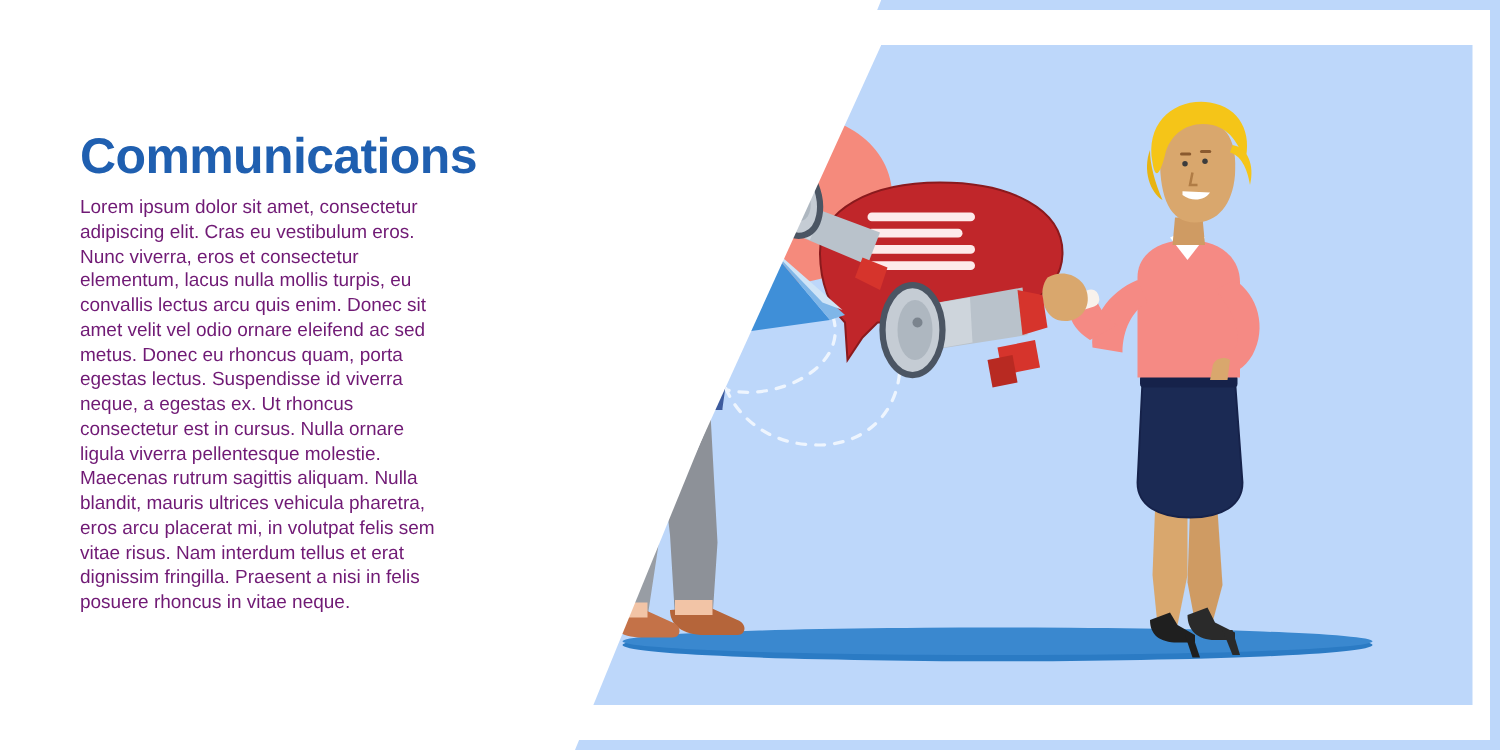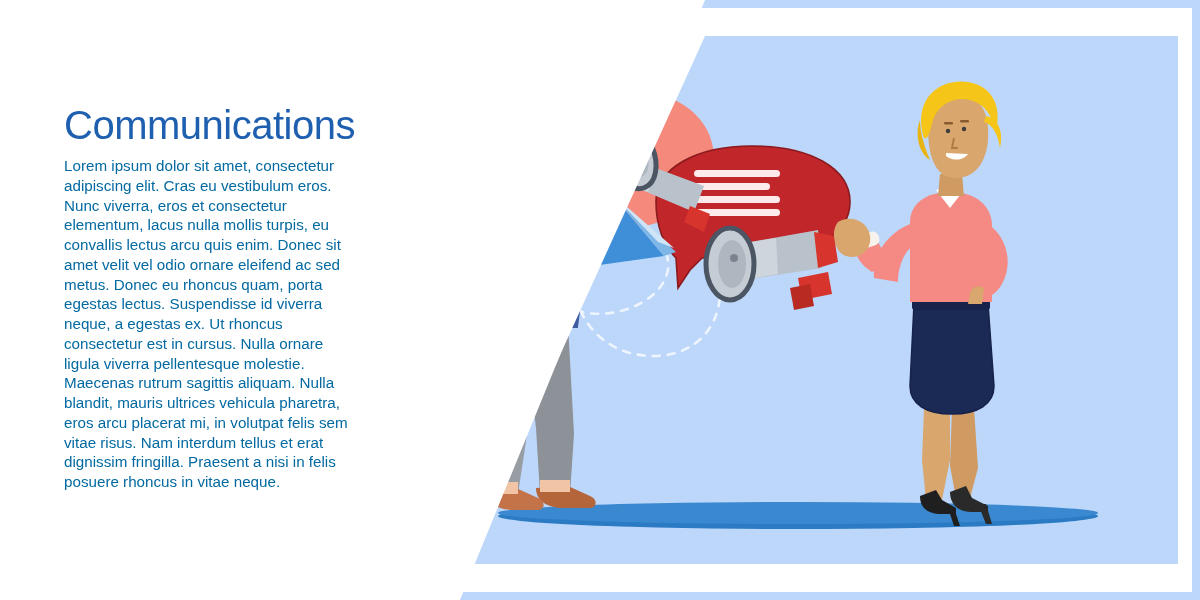--- a/index.html
+++ b/index.html
@@ -41,27 +41,27 @@
     background:#ffffff;
     clip-path:polygon(0 0, 683px 0, 443px 528px, 0 528px);
     z-index:4;
   }
 
   .content{
     position:absolute;left:64px;top:104px;width:300px;z-index:6;
   }
   .title{
     margin:0 0 10px 0;
-    font-size:40px;font-weight:normal;color:#1f5fb0;
+    font-size:40px;font-weight:bold;color:#1f5fb0;
     letter-spacing:-0.5px;line-height:1.05;
     white-space:nowrap;
   }
   .body-copy{
     margin:0;font-size:15.2px;line-height:1.30;
-    color:#0369a1;
+    color:#701a75;
     width:290px;
   }
 
   
   .ill{position:absolute;left:0;top:0;width:700px;height:488px;}
   .ill svg{display:block;}
 </style>
 </head>
 <body>
 

